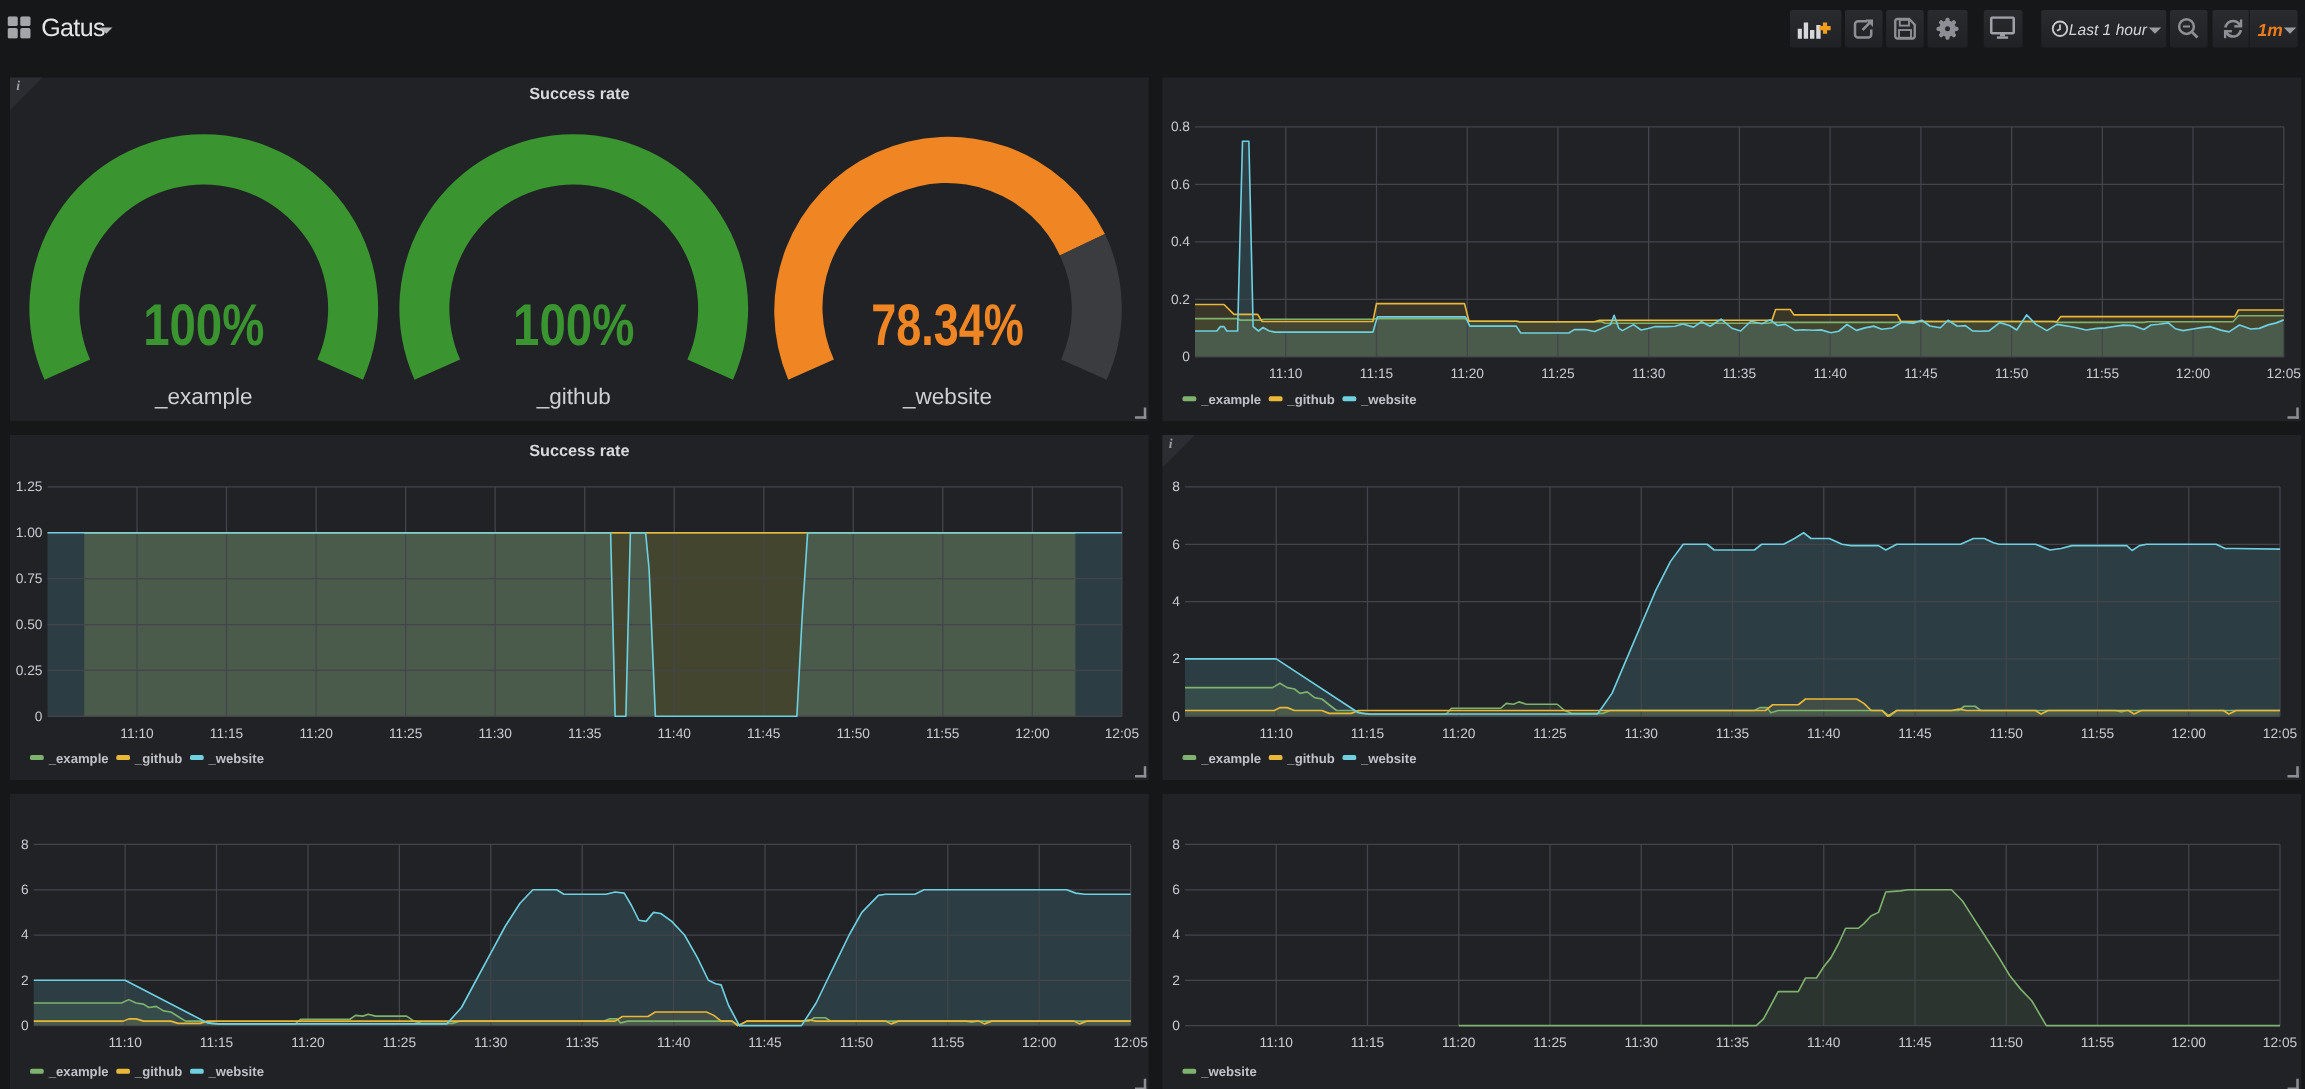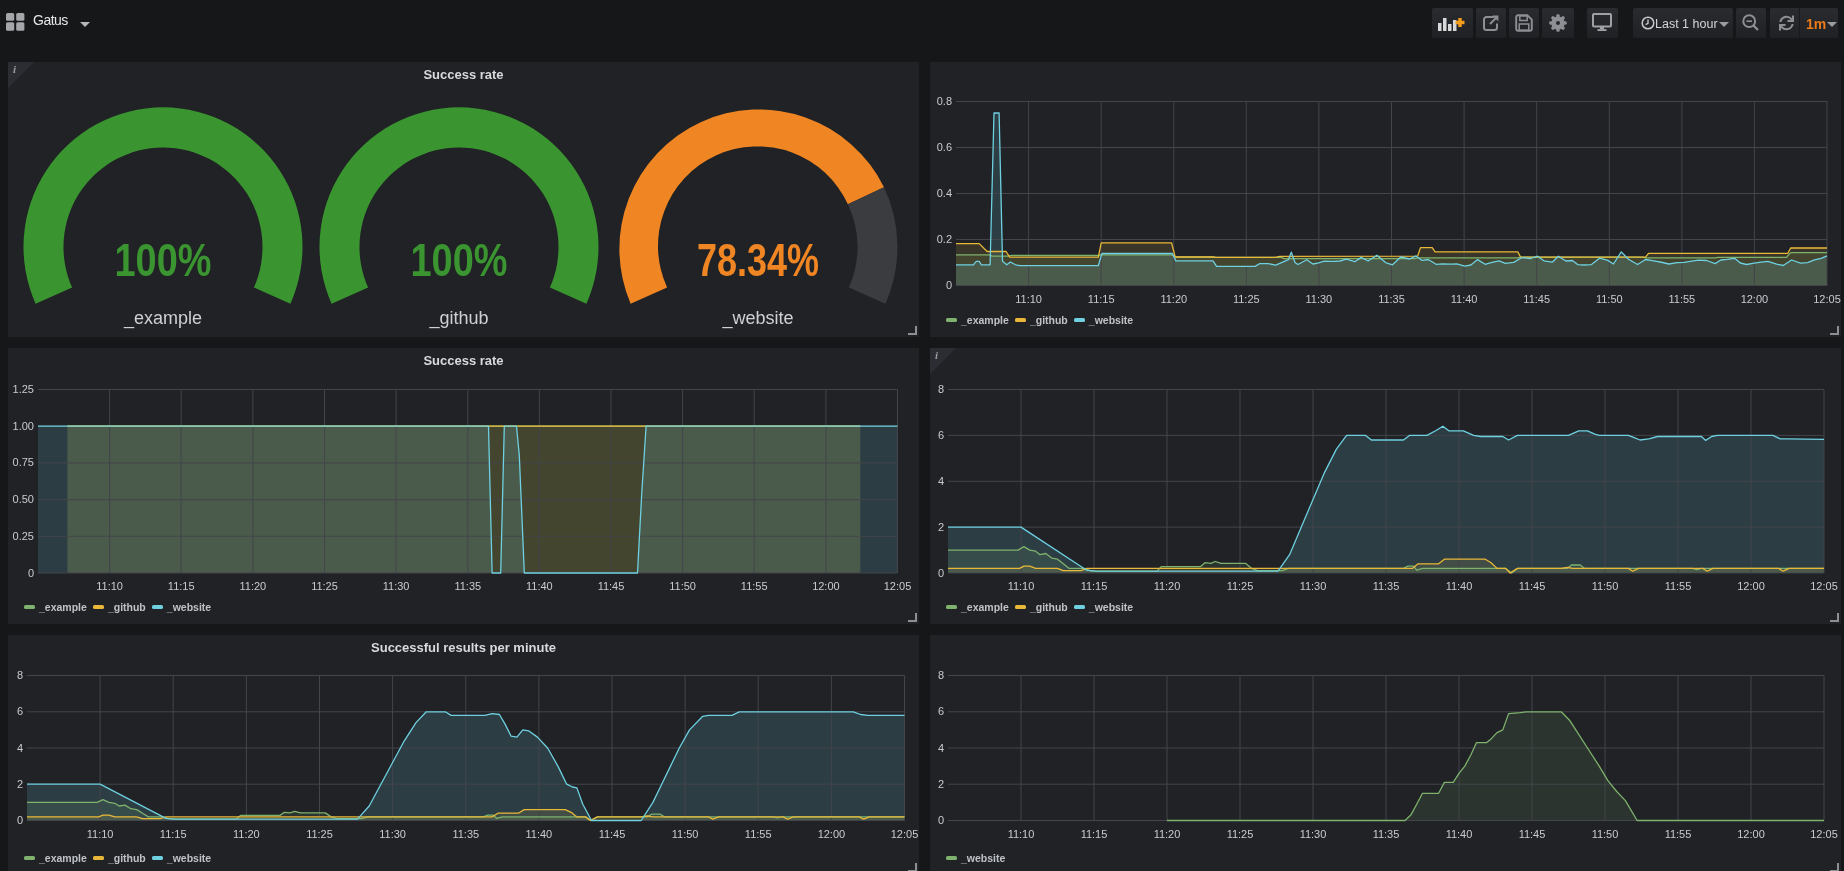--- a/index.html
+++ b/index.html
@@ -1,19 +1,19 @@
 <!DOCTYPE html>
 <html><head><meta charset="utf-8"><style>
 html,body{margin:0;padding:0;background:#161719;width:1844px;height:871px;overflow:hidden;
 font-family:"Liberation Sans", sans-serif;}
 .navbar{position:absolute;left:0;top:0;width:1844px;height:61px;background:#161719;}
-.dashtitle{position:absolute;left:33px;top:12px;font-size:14px;letter-spacing:-0.5px;color:#e4e5e6;}
+.dashtitle{position:absolute;left:33px;top:12px;font-size:20px;letter-spacing:-0.5px;color:#e4e5e6;}
 .caret{position:absolute;width:0;height:0;border-left:5px solid transparent;border-right:5px solid transparent;border-top:5.5px solid #9a9ca0;}
 .nbtn{position:absolute;top:8px;height:30px;background:linear-gradient(180deg,#2a2b2f,#202125);border-radius:2px;}
-.nbtxt{position:absolute;top:8px;font-size:14px;color:#d4d5d7;white-space:nowrap;}
+.nbtxt{position:absolute;top:8px;font-size:14px;color:#d4d5d7;white-space:nowrap;font-style:italic;}
 .panel{position:absolute;background:#202226;}
 .ptitle{position:absolute;left:0;right:0;top:5px;text-align:center;font-size:13px;font-weight:bold;color:#d8d9da;}
 .plotsvg{position:absolute;left:0;top:0;}
 .tick{font-size:11px;fill:#c8cbd0;font-family:"Liberation Sans", sans-serif;}
 .gval{font-size:47px;font-weight:bold;font-family:"Liberation Sans", sans-serif;}
 .glab{font-size:18px;fill:#ced0d3;font-family:"Liberation Sans", sans-serif;}
 .legend{position:absolute;left:16px;height:16px;font-size:10.5px;color:#bfc2c7;white-space:nowrap;font-weight:bold;}
 .lgi{margin-right:6px;}
 .lgm{display:inline-block;width:11px;height:4px;border-radius:1.5px;margin-right:4px;vertical-align:2px;}
 .infocorner{position:absolute;left:0;top:0;width:0;height:0;border-top:26px solid #2b2d33;border-right:26px solid transparent;}
@@ -261,21 +261,20 @@
       <text x="602.0" y="242" text-anchor="middle" class="tick">11:45</text>
       <text x="675.0" y="242" text-anchor="middle" class="tick">11:50</text>
       <text x="748.0" y="242" text-anchor="middle" class="tick">11:55</text>
       <text x="821.0" y="242" text-anchor="middle" class="tick">12:00</text>
       <text x="894.0" y="242" text-anchor="middle" class="tick">12:05</text>
     </svg>
     <div class="legend" style="top:253.5px"><span class="lgi"><span class="lgm" style="background:#7eb26d"></span>_example</span><span class="lgi"><span class="lgm" style="background:#eab839"></span>_github</span><span class="lgi"><span class="lgm" style="background:#6ed0e0"></span>_website</span></div>
     <div class="resize"></div>
   </div>
 <div class="panel" style="left:8px;top:634.5px;width:911px;height:239px">
-    <div class="ptitle">Successful results per minute</div>
     <svg width="911" height="239" class="plotsvg">
       <path d="M19.0 167.4L89.2 167.4L95.0 164.7L100.9 167.4L106.8 168.3L111.1 171.0L117.0 170.1L122.8 173.7L128.7 174.6L134.5 178.2L140.4 181.9L155.0 181.9L160.9 183.7L166.7 184.2L228.1 184.2L232.5 180.4L272.0 180.4L276.4 177.3L282.2 177.9L286.6 176.4L292.5 177.9L317.3 177.9L323.2 181.9L329.1 183.7L353.9 183.7L359.8 181.9L475.3 181.9L479.7 180.1L485.5 180.1L488.5 183.3L494.3 181.9L577.7 181.9L583.5 185.5L589.4 181.9L639.1 181.9L643.5 179.2L652.3 179.2L656.6 181.9L764.9 181.9L769.3 182.8L773.6 181.9L896.5 181.9L896.5 185.5L19.0 185.5Z" fill="#7eb26d" fill-opacity="0.13" stroke="none"></path>
       <path d="M19.0 181.9L90.7 181.9L95.0 180.1L100.9 180.1L106.8 181.9L128.7 181.9L134.5 183.7L152.1 183.7L157.9 181.9L484.1 181.9L489.9 178.2L510.4 178.2L516.2 174.6L557.2 174.6L563.1 177.3L568.9 181.9L577.7 181.9L582.1 185.5L589.4 181.9L633.2 181.9L639.1 181.0L644.9 181.9L700.5 181.9L704.9 184.1L710.8 181.9L775.1 181.9L779.5 184.1L785.4 181.9L851.2 181.9L855.6 184.1L861.4 181.9L896.5 181.9L896.5 185.5L19.0 185.5Z" fill="#eab839" fill-opacity="0.13" stroke="none"></path>
       <path d="M19.0 149.2L92.1 149.2L157.9 183.3L166.7 184.1L349.5 184.1L361.2 171.0L372.9 149.2L384.6 127.5L396.3 105.8L408.0 87.6L418.3 76.8L437.3 76.8L443.1 80.4L476.8 80.4L484.1 78.6L491.4 79.5L497.2 89.4L503.1 101.2L508.9 102.1L514.8 94.9L520.6 95.8L529.4 102.1L539.6 113.0L549.9 131.1L558.7 149.2L564.5 152.0L568.9 152.9L574.8 169.2L583.5 185.5L633.2 185.5L644.9 167.4L653.7 149.2L662.5 131.1L671.3 113.0L681.5 94.9L694.7 81.3L700.5 80.4L723.9 80.4L731.2 76.8L845.3 76.8L852.6 79.5L859.9 80.4L896.5 80.4L896.5 185.5L19.0 185.5Z" fill="#6ed0e0" fill-opacity="0.16" stroke="none"></path>
       <line x1="19" y1="40.5" x2="896.5" y2="40.5" stroke="#43454a" stroke-width="1"></line>
       <line x1="19" y1="76.8" x2="896.5" y2="76.8" stroke="#43454a" stroke-width="1"></line>
       <line x1="19" y1="113.0" x2="896.5" y2="113.0" stroke="#43454a" stroke-width="1"></line>
       <line x1="19" y1="149.2" x2="896.5" y2="149.2" stroke="#43454a" stroke-width="1"></line>
       <line x1="19" y1="185.5" x2="896.5" y2="185.5" stroke="#43454a" stroke-width="1"></line>
       <line x1="92.1" y1="40.5" x2="92.1" y2="185.5" stroke="#43454a" stroke-width="1"></line>

